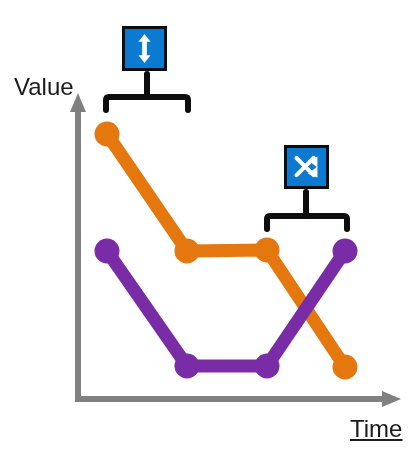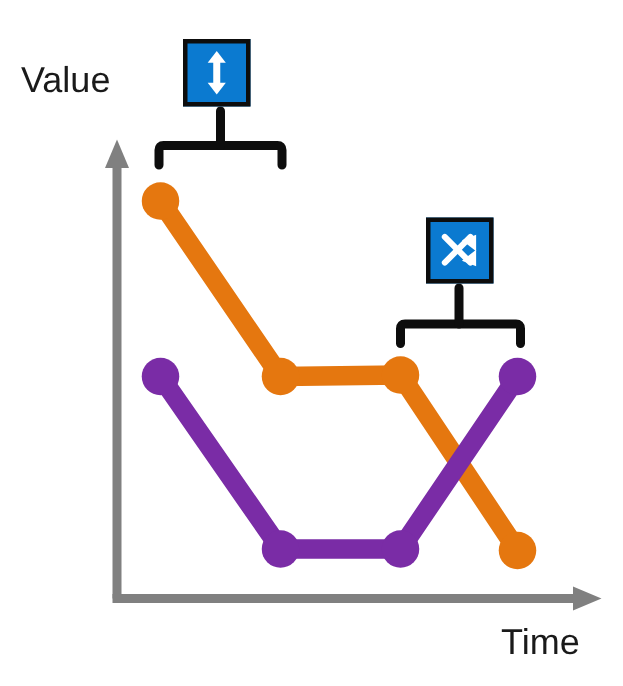--- a/index.html
+++ b/index.html
@@ -29,25 +29,26 @@
     position: absolute;
     color: #1a1a1a;
     font-size: 24px;
     font-family: "Liberation Sans", sans-serif;
     letter-spacing: 0px;
     white-space: nowrap;
     line-height: 1;
   }
   #y-axis-label {
     left: 14px;
-    top: 42px;
+    top: 75px;
   }
   #x-axis-label {
-    left: 334px;
+    left: 350px;
     top: 417px;
+    text-decoration: underline;
   }
   .icon-badge {
     position: absolute;
     box-sizing: border-box;
     background: #0b7ad0;
     border: 3px solid #0d0d0d;
   }
   #icon-badge-vertical-range {
     left: 122px;
     top: 26px;

